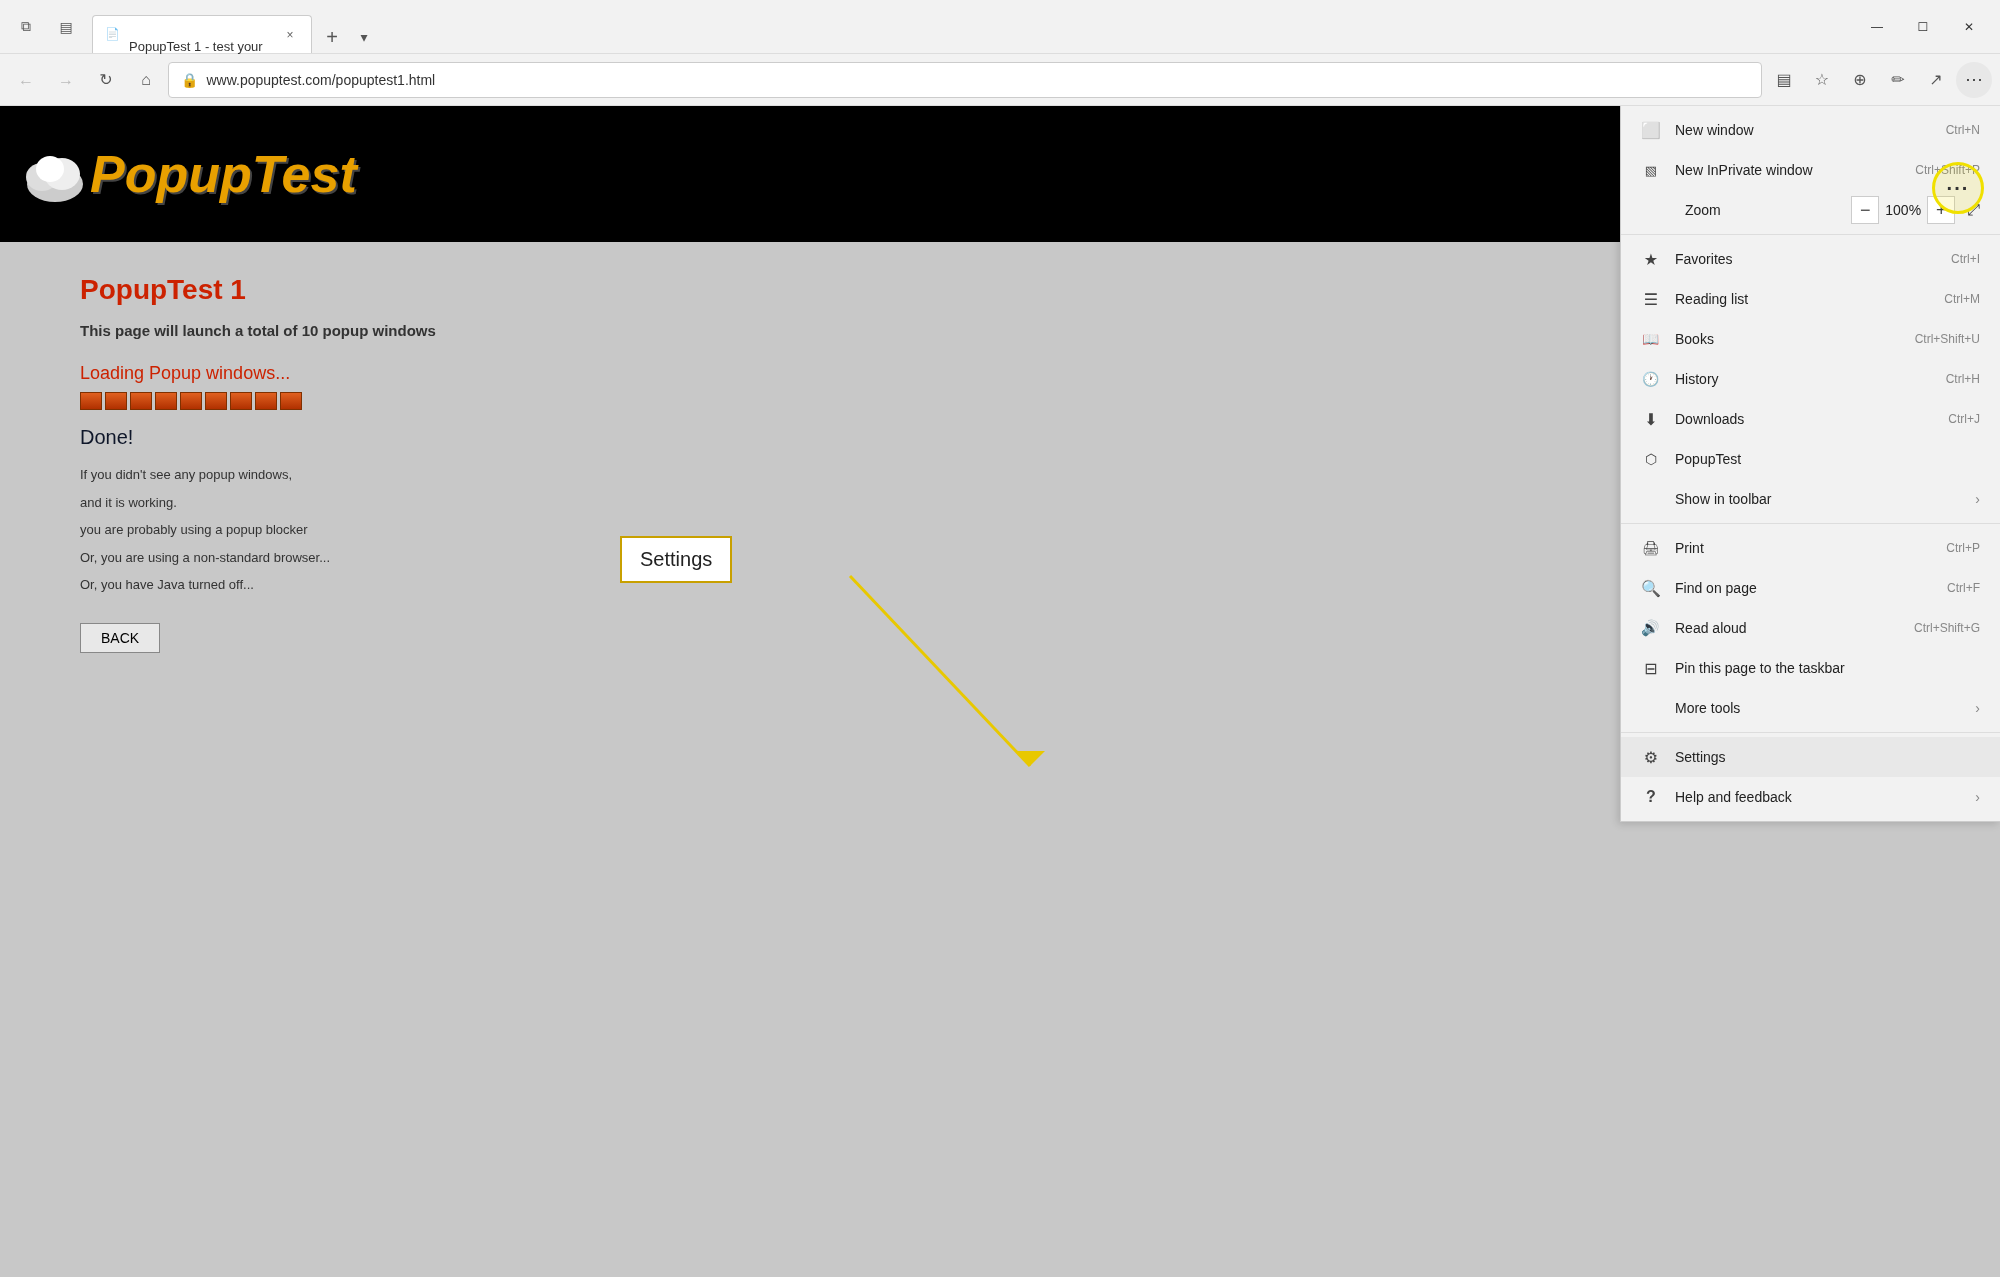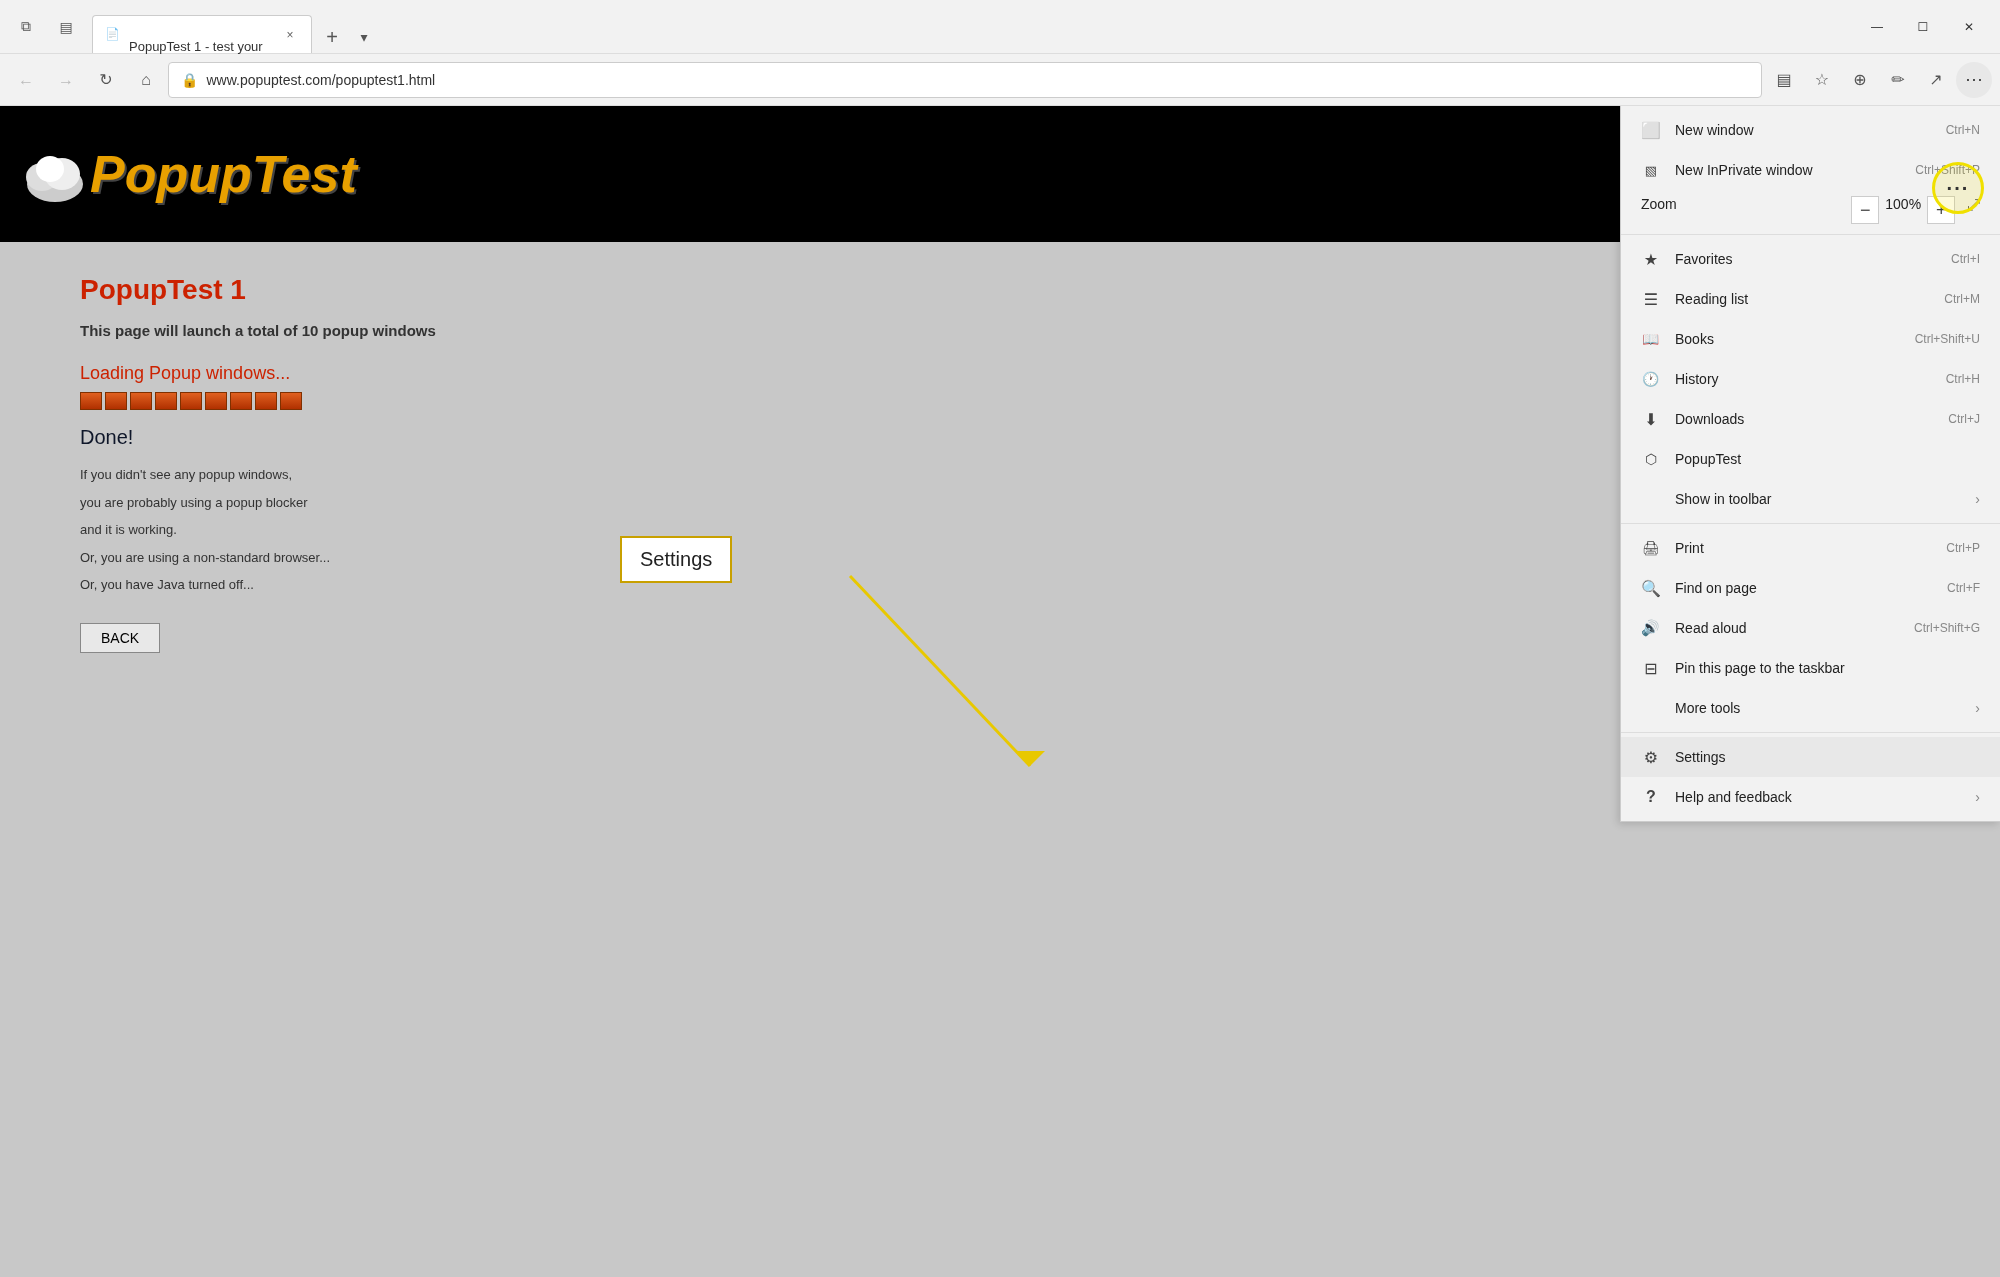--- a/index.html
+++ b/index.html
@@ -260,23 +260,25 @@
       flex-shrink: 0;
     }
     .menu-item-label { flex: 1; }
     .menu-item-shortcut { color: #888; font-size: 12px; margin-left: 16px; }
     .menu-item-arrow { color: #888; margin-left: 8px; font-size: 14px; }
     .menu-divider { height: 1px; background: #ddd; margin: 4px 0; }
 
     
     .zoom-control {
       display: flex;
+      align-items: center;
       padding: 6px 20px;
       font-size: 14px;
       color: #222;
+      margin-left: 44px;
     }
     .zoom-label { flex: 1; }
     .zoom-btn {
       width: 28px; height: 28px;
       display: flex; align-items: center; justify-content: center;
       cursor: pointer;
       font-size: 18px;
       color: #444;
       border: 1px solid #ccc;
       background: #fff;
@@ -382,22 +384,22 @@
             <div class="progress-segment"></div>
             <div class="progress-segment"></div>
             <div class="progress-segment"></div>
             <div class="progress-segment"></div>
             <div class="progress-segment"></div>
             <div class="progress-segment"></div>
             <div class="progress-segment"></div>
           </div>
         <div class="done-text">Done!</div>
         <div class="info-text">If you didn't see any popup windows,</div>
+        <div class="info-text">and it is working.</div>
         <div class="info-text">you are probably using a popup blocker</div>
-        <div class="info-text">and it is working.</div>
         <div class="info-text">Or, you are using a non-standard browser...</div>
         <div class="info-text">Or, you have Java turned off...</div>
         <button class="back-btn">BACK</button>
       </div>
 
       <div class="settings-callout">Settings</div>
 
       <svg style="position:absolute; top:420px; left:840px; width:220px; height:280px; z-index:50;">
         <line x1="10" y1="50" x2="190" y2="240" stroke="#e8c800" stroke-width="3"></line>
         <polygon points="190,240 175,225 205,225" fill="#e8c800"></polygon>

